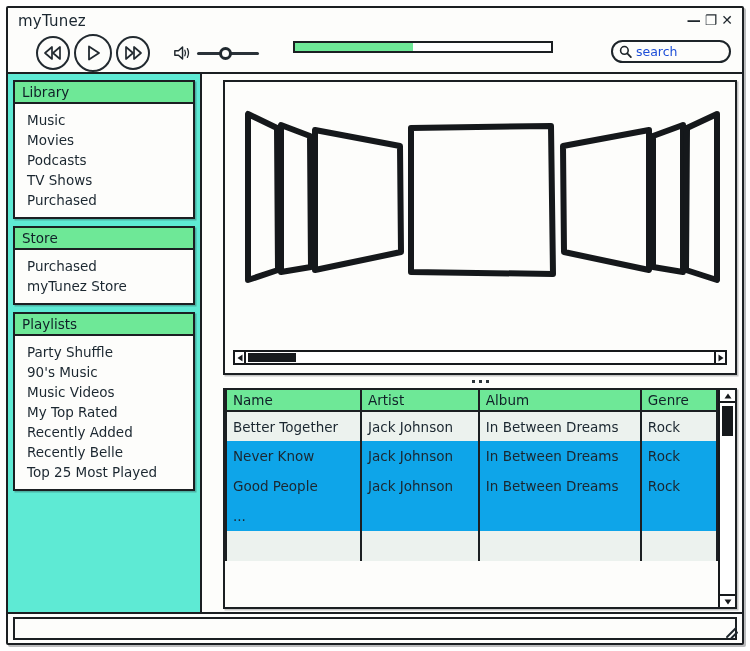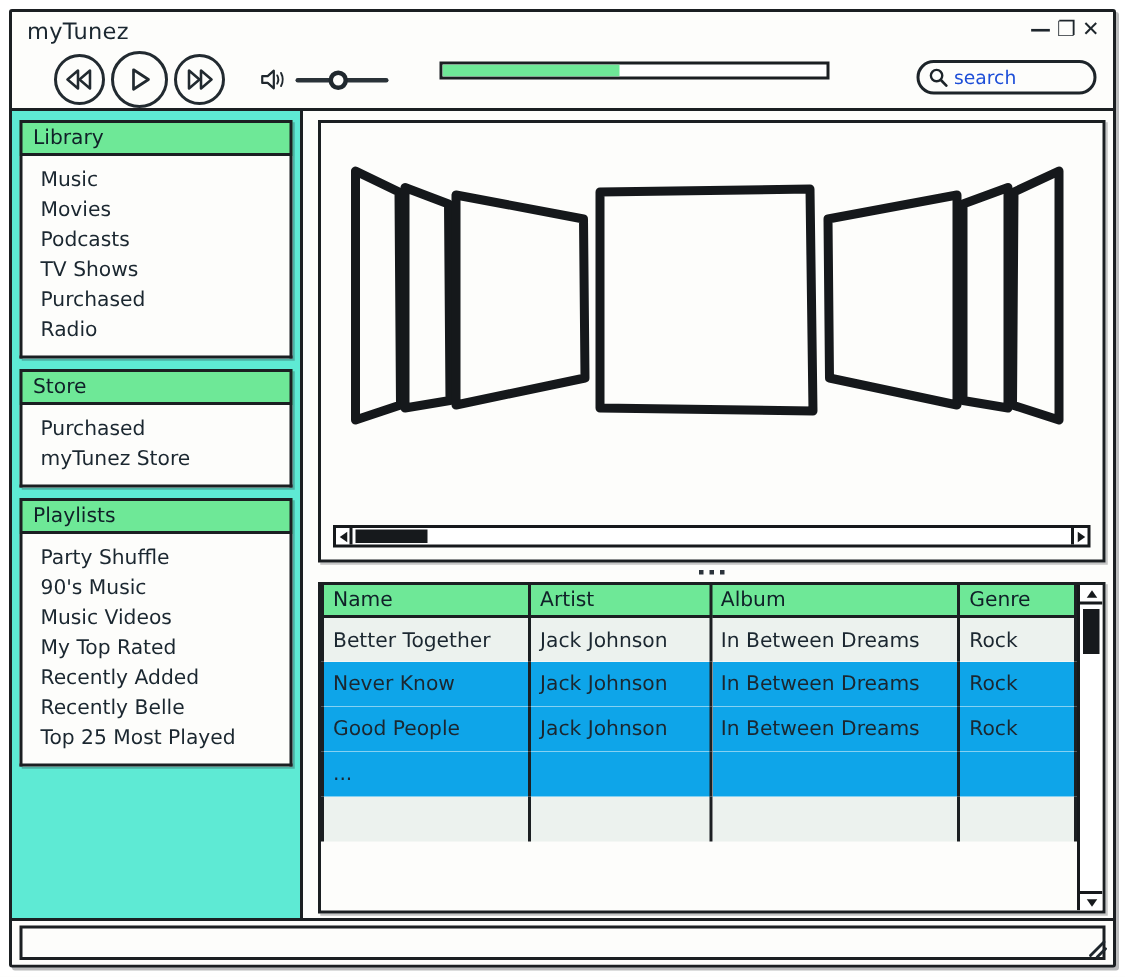--- a/index.html
+++ b/index.html
@@ -173,21 +173,21 @@
     padding: 2px 12px;
     cursor: pointer;
     white-space: nowrap;
   }
 
   
   .content {
     position: absolute;
     left: 194px; top: 66px;
     right: 0; bottom: 31px;
-    padding: 6px 5px 4px 10px;
+    padding: 6px 5px 4px 21px;
   }
 
   .coverflow {
     position: relative;
     height: 295px;
     border: 2px solid #1b1f22;
     background: #fdfdfb;
     box-shadow: 1.5px 1.5px 0 rgba(30,34,38,0.25);
   }
   .cf-art {
@@ -377,21 +377,20 @@
 
   <div class="sidebar">
     <div class="panel">
       <div class="panel-head">Library</div>
       <div class="panel-body">
         <div class="nav-item">Music</div>
         <div class="nav-item">Movies</div>
         <div class="nav-item">Podcasts</div>
         <div class="nav-item">TV Shows</div>
         <div class="nav-item">Purchased</div>
-        <div class="nav-item">Radio</div>
       </div>
     </div>
 
     <div class="panel">
       <div class="panel-head">Store</div>
       <div class="panel-body">
         <div class="nav-item">Purchased</div>
         <div class="nav-item">myTunez Store</div>
       </div>
     </div>

